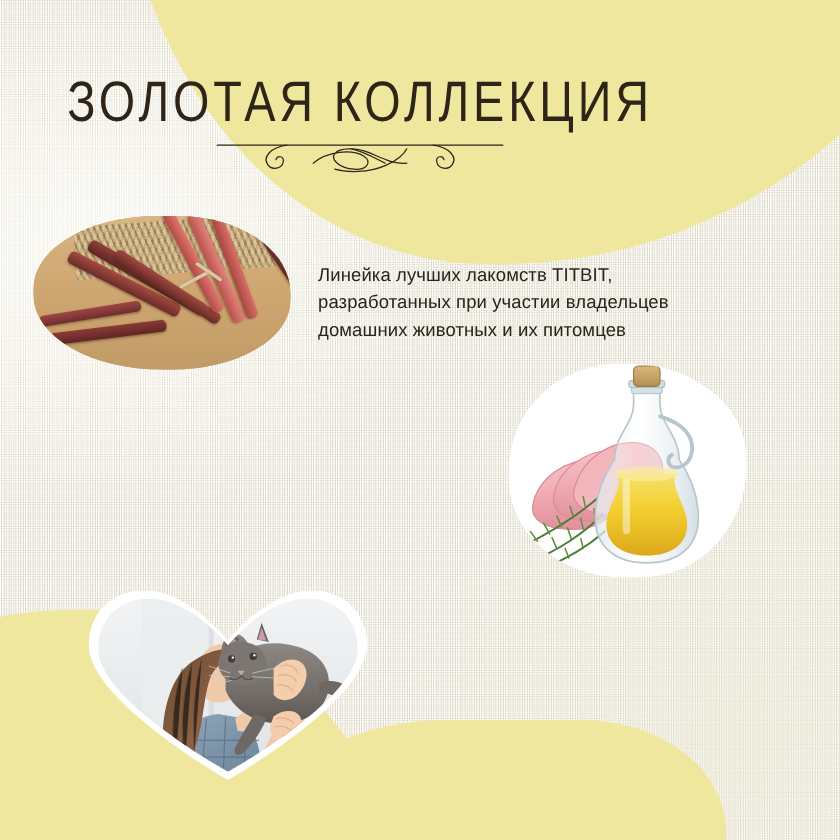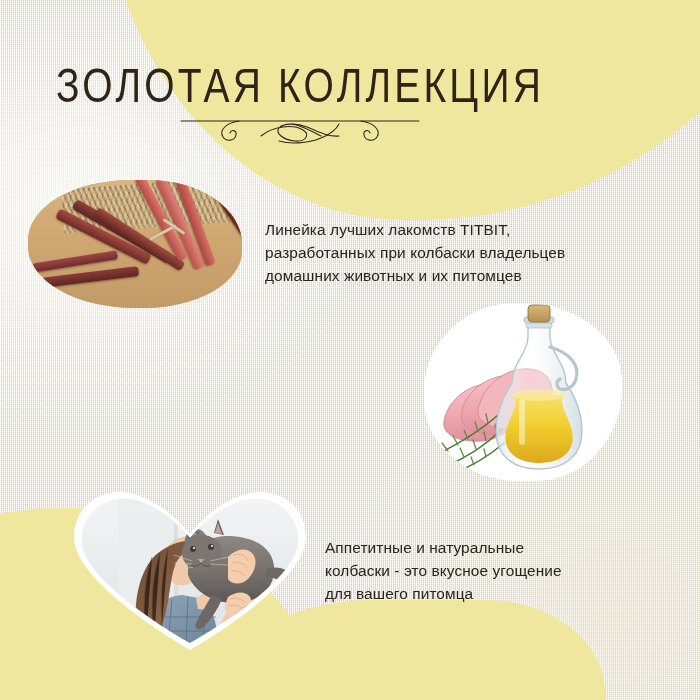--- a/index.html
+++ b/index.html
@@ -322,19 +322,16 @@
           <g stroke="#DFAE8B" stroke-width=".9" fill="none">
             <path d="M152 104 C158 102 164 104 167 108"></path>
             <path d="M151 111 C157 109 163 111 166 115"></path>
           </g>
         </g>
       </svg>
     </div>
   </div>
 
   <div class="para tx1">Линейка лучших лакомств TITBIT,
-разработанных при колбаски владельцев
+разработанных при участии владельцев
 домашних  животных и их питомцев</div>
-  <div class="para tx3">Аппетитные и  натуральные
-колбаски  -  это вкусное угощение
-для вашего питомца</div>
 
 </div>
 
 </body></html>

